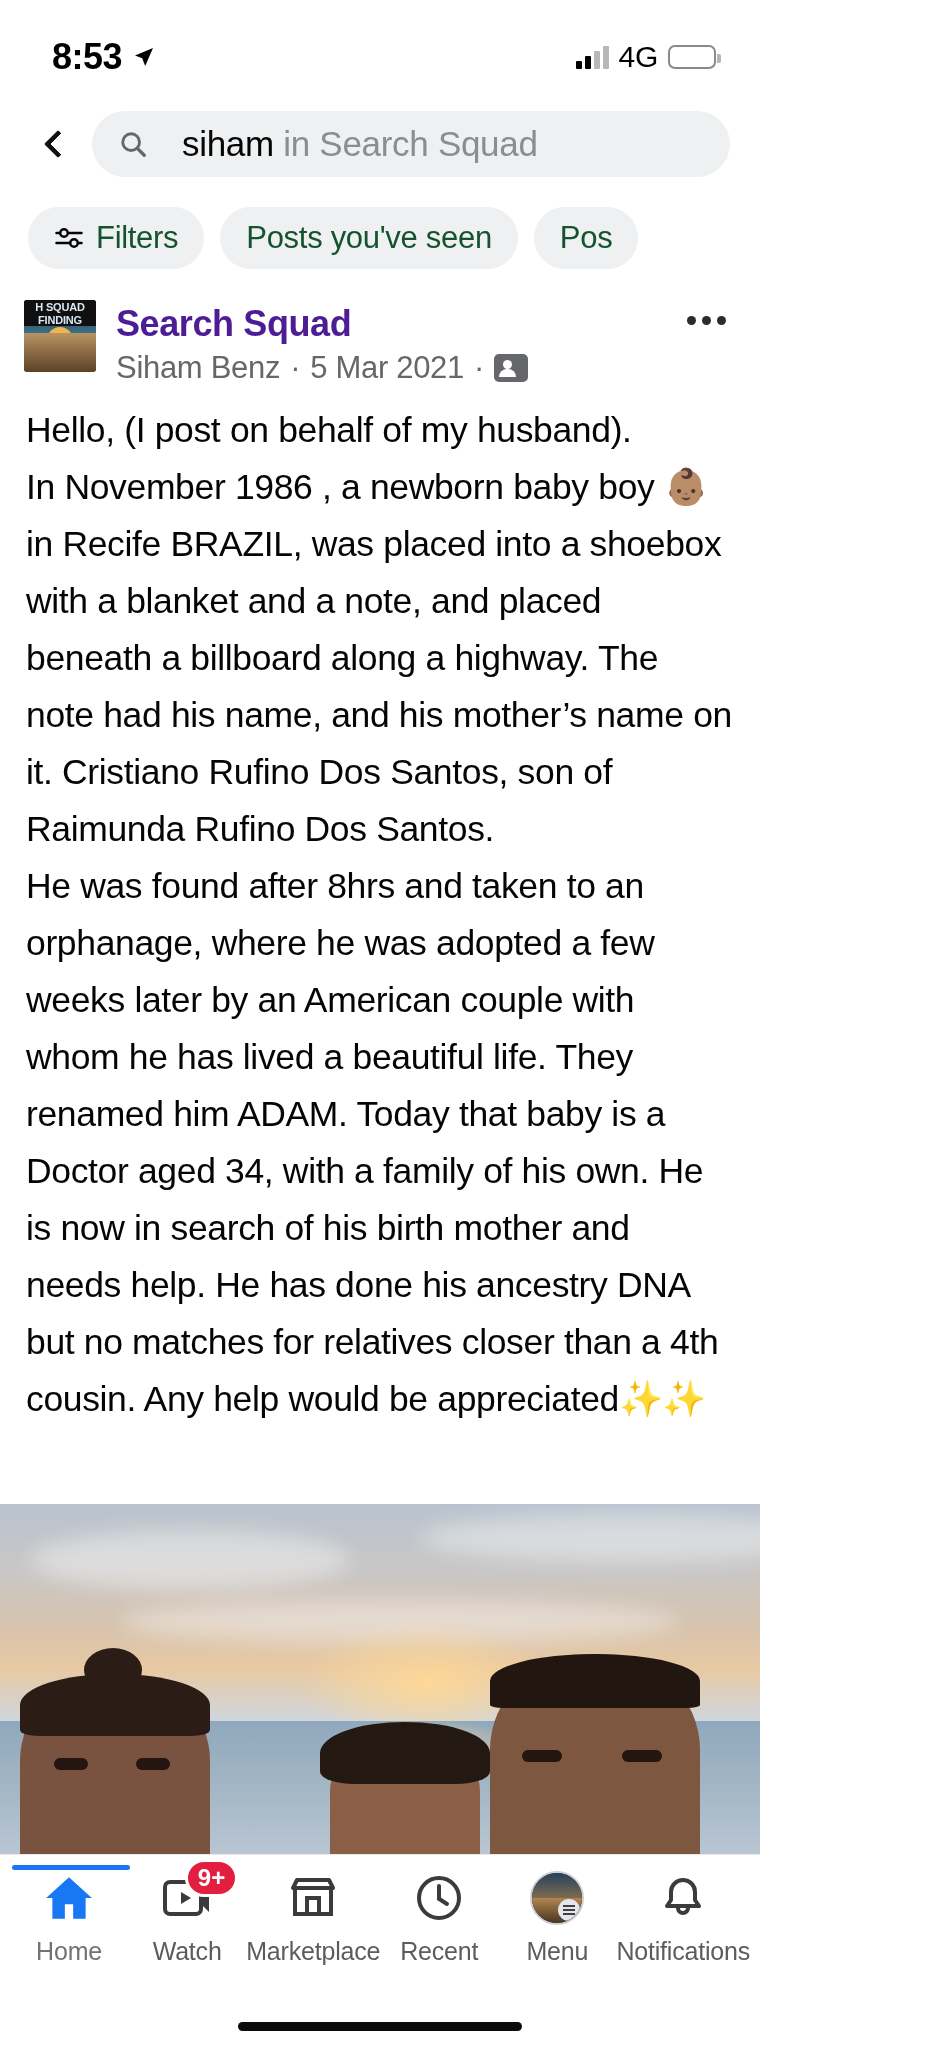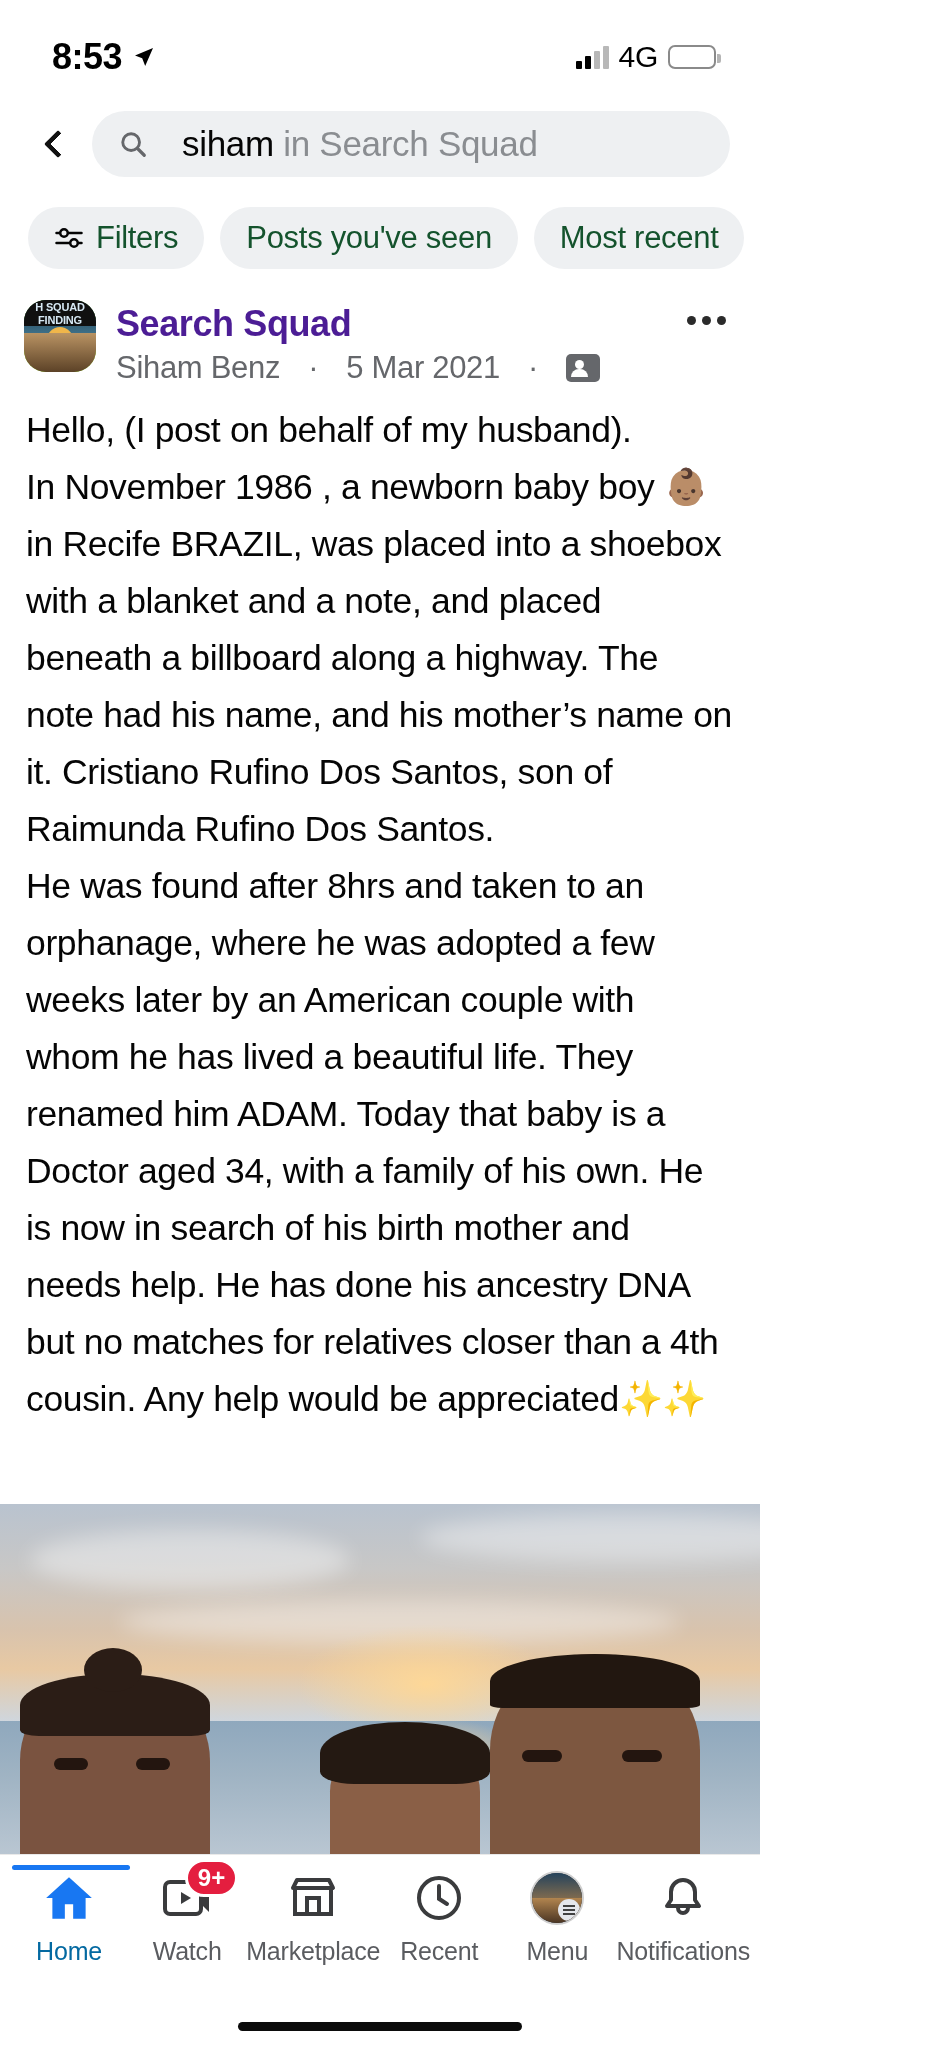--- a/index.html
+++ b/index.html
@@ -174,21 +174,21 @@
   .post-head {
     display: flex;
     align-items: flex-start;
     padding: 16px 24px 0 24px;
     gap: 20px;
   }
   .avatar {
     position: relative;
     width: 72px;
     height: 72px;
-    border-radius: 22px;
+    border-radius: 3px;
     overflow: hidden;
     flex: 0 0 72px;
     background: #84cc16;
   }
   .avatar .av-sky {
     position: absolute; left: 0; right: 0; top: 0; height: 46%;
     background: linear-gradient(#15314a, #3e6f86);
   }
   .avatar .av-sun {
     position: absolute; left: 50%; top: 38%;
@@ -215,21 +215,21 @@
   .group-name {
     font-size: 36px;
     font-weight: bold;
     color: #4c1d95;
     letter-spacing: -0.4px;
     line-height: 44px;
   }
   .byline {
     display: flex;
     align-items: center;
-    gap: 28px;
+    gap: 10px;
     font-size: 31px;
     color: #65676b;
     line-height: 40px;
     margin-top: 2px;
     letter-spacing: -0.3px;
   }
   .audience-icon {
     width: 34px;
     height: 28px;
     background: #65676b;
@@ -361,21 +361,21 @@
     display: flex;
     align-items: center;
     justify-content: center;
     position: relative;
   }
   .tab-label {
     font-size: 25px;
     color: #5a5c60;
     letter-spacing: -0.2px;
   }
-  .tab.active .tab-label { color: #0369a1; }
+  .tab.active .tab-label { color: #737373; }
   .badge {
     position: absolute;
     top: -10px;
     right: -24px;
     min-width: 48px;
     height: 38px;
     background: #e41e3f;
     border-radius: 19px;
     color: #fff;
     font-size: 24px;
@@ -476,23 +476,20 @@
       <svg class="filter-icon" viewBox="0 0 24 20">
         <line x1="2" y1="6" x2="22" y2="6" stroke="#050505" stroke-width="2" stroke-linecap="round"></line>
         <line x1="2" y1="14" x2="22" y2="14" stroke="#050505" stroke-width="2" stroke-linecap="round"></line>
         <circle cx="8" cy="6" r="3" fill="#eef0f2" stroke="#050505" stroke-width="2"></circle>
         <circle cx="16" cy="14" r="3" fill="#eef0f2" stroke="#050505" stroke-width="2"></circle>
       </svg>
       <span>Filters</span>
     </div>
     <div class="chip">
       <span>Posts you've seen</span>
-    </div>
-    <div class="chip">
-      <span>Most recent</span>
     </div>
     <div class="chip">
       <span>Pos</span>
     </div>
   </div>
 
   <div class="post">
     <div class="post-head">
       <div class="avatar">
         <div class="av-sky"></div>

